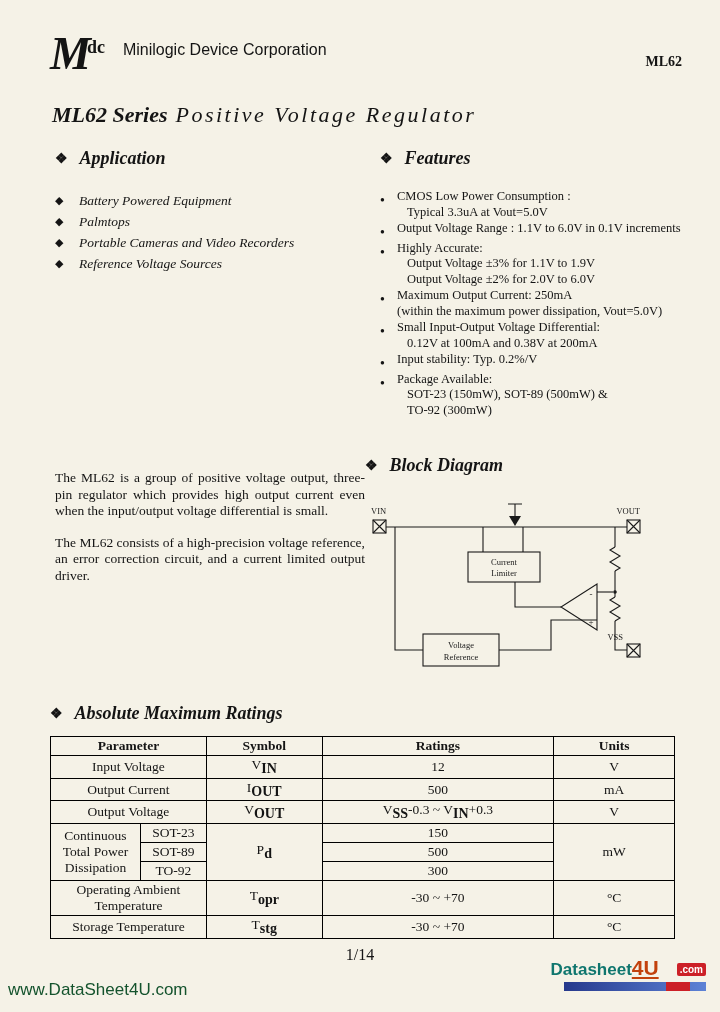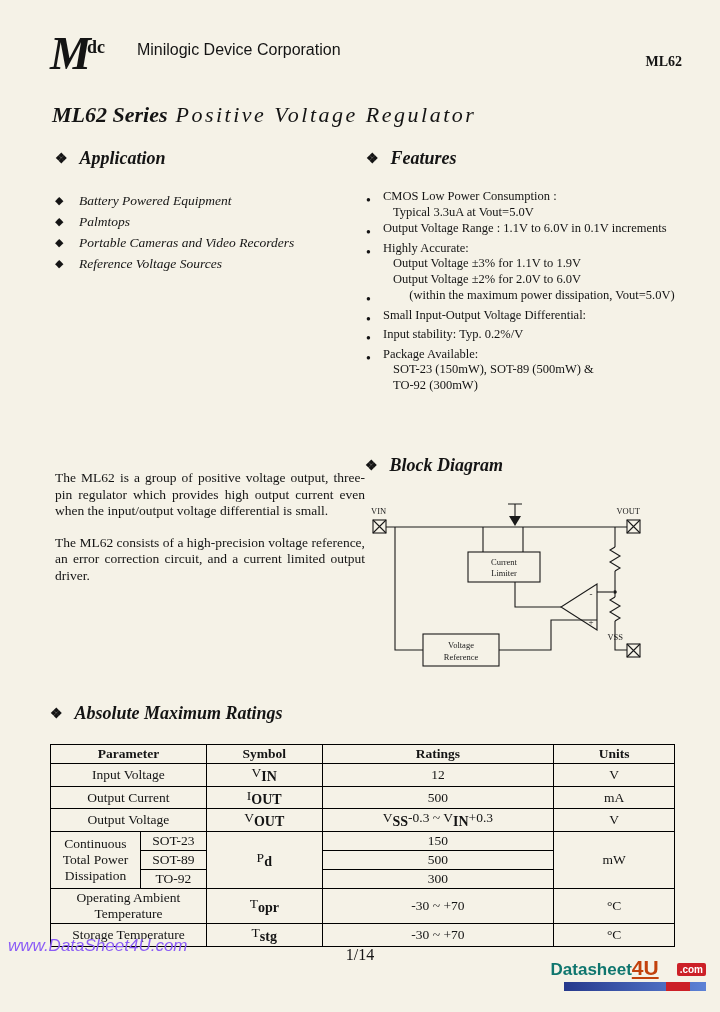--- a/index.html
+++ b/index.html
@@ -9,66 +9,66 @@
     position:relative; width:720px; height:1012px;
     background:#f5f2e7; color:#141414; overflow:hidden;
     font-family:"Liberation Serif", serif;
   }
 
   
   .header { position:absolute; left:50px; top:34px; right:38px; height:52px; }
   .logo { display:inline-block; white-space:nowrap; }
   .logo-m { font-style:italic; font-weight:700; font-size:46px; line-height:40px; font-family:"Liberation Serif",serif; }
   .logo-dc { font-weight:700; font-size:18px; position:relative; top:-16px; left:-4px; }
-  .company { font-family:"Liberation Sans",sans-serif; font-size:16px; position:relative; top:-14px; margin-left:24px; }
+  .company { font-family:"Liberation Sans",sans-serif; font-size:16px; position:relative; top:-14px; margin-left:10px; }
   .partno { position:absolute; right:0; top:20px; font-weight:700; font-size:14px; }
 
   
   .title { position:absolute; left:52px; top:102px; font-style:italic; font-size:22px; white-space:nowrap; }
   .title .series { font-weight:700; margin-right:8px; }
   .title .rest { letter-spacing:2.5px; }
 
   
   .sec-head { font-size:18px; font-weight:700; font-style:italic; }
   .marker { font-style:normal; font-size:14px; margin-right:12px; position:relative; top:-1px; }
 
   
   .app { position:absolute; left:55px; top:148px; width:300px; }
   .app-items { margin-top:24px; font-style:italic; font-size:13.5px; }
   .app-item { display:flex; margin-bottom:5px; }
   .ab { font-style:normal; font-size:11px; width:24px; flex:none; padding-top:1px; }
 
   
-  .features { position:absolute; left:366px; top:148px; width:335px; }
+  .features { position:absolute; left:380px; top:148px; width:335px; }
   .feat-items { margin-top:20px; font-size:12.5px; line-height:15.5px; }
   .feat { display:flex; margin-bottom:1px; }
   .fb { font-size:8px; width:17px; flex:none; padding-top:3px; }
   .ft { flex:1; }
   .sub { padding-left:10px;font-family:Liberation Serif, serif; }
-  .sub0 { padding-left:0;text-align:center; }
+  .sub0 { padding-left:0; }
 
   
   .gdesc { position:absolute; left:55px; top:455px; width:310px; }
   .gdesc p { text-align:justify; font-size:13.5px; line-height:16.5px; margin:15px 0 0 0; }
 
   
   .bdiag { position:absolute; left:365px; top:455px; width:330px; }
   .bdiag svg { margin-top:16px; display:block; }
 
   
   .ratings { position:absolute; left:50px; top:703px; width:625px; }
-  .ratings table { margin-top:20px; border-collapse:collapse; width:100%; font-size:13.5px; }
+  .ratings table { margin-top:12px; border-collapse:collapse; width:100%; font-size:13.5px; }
   .ratings th, .ratings td { border:1px solid #000; padding:1px 5px; text-align:center; }
   .ratings th { font-weight:700; }
   .pl { text-align:left; }
   sub { font-size:14px;font-weight:bold; }
 
   
   .pagenum { position:absolute; left:0; right:0; top:946px; text-align:center; font-size:16px; }
-  .watermark { position:absolute; left:8px; top:936px; font-family:"Liberation Sans",sans-serif; font-size:17px; color:#8b5cf6;font-style:italic; }
+  .watermark { position:absolute; left:8px; top:980px; font-family:"Liberation Sans",sans-serif; font-size:17px; color:#14532d; }
   .dslogo { position:absolute; right:14px; top:956px; width:142px; font-family:"Liberation Sans",sans-serif; }
   .ds-row1 { display:flex; align-items:baseline; justify-content:flex-end; }
   .ds-main { font-weight:700; font-size:17px; color:#0f766e; }
   .ds-4u { font-weight:700; font-size:21px; color:#c2410c;text-decoration:underline; }
   .ds-com { background:#cc2027; color:#fff; font-weight:700; font-size:10px; padding:1px 3px; border-radius:2px; margin-left:18px; position:relative; top:-2px; }
   .ds-bar { height:9px; background:linear-gradient(90deg,#26398c,#5d82d6); margin-top:2px; position:relative; }
   .ds-bar-red { position:absolute; right:16px; top:0; width:24px; height:9px; background:#cc2027; }
 </style>
 </head>
 <body>
@@ -137,28 +137,30 @@
         <div class="ft">
           <div>Highly Accurate:</div>
           <div class="sub">Output Voltage ±3% for 1.1V to 1.9V</div>
           <div class="sub">Output Voltage ±2% for 2.0V to 6.0V</div>
         </div>
       </div>
 
       <div class="feat">
         <span class="fb">●</span>
         <div class="ft">
+          <div>Maximum Output Current: 250mA</div>
           <div class="sub0">(within the maximum power dissipation, Vout=5.0V)</div>
         </div>
       </div>
 
       <div class="feat">
         <span class="fb">●</span>
         <div class="ft">
           <div>Small Input-Output Voltage Differential:</div>
+          <div class="sub">0.12V at 100mA and 0.38V at 200mA</div>
         </div>
       </div>
 
       <div class="feat">
         <span class="fb">●</span>
         <div class="ft">
           <div>Input stability: Typ. 0.2%/V</div>
         </div>
       </div>
 

